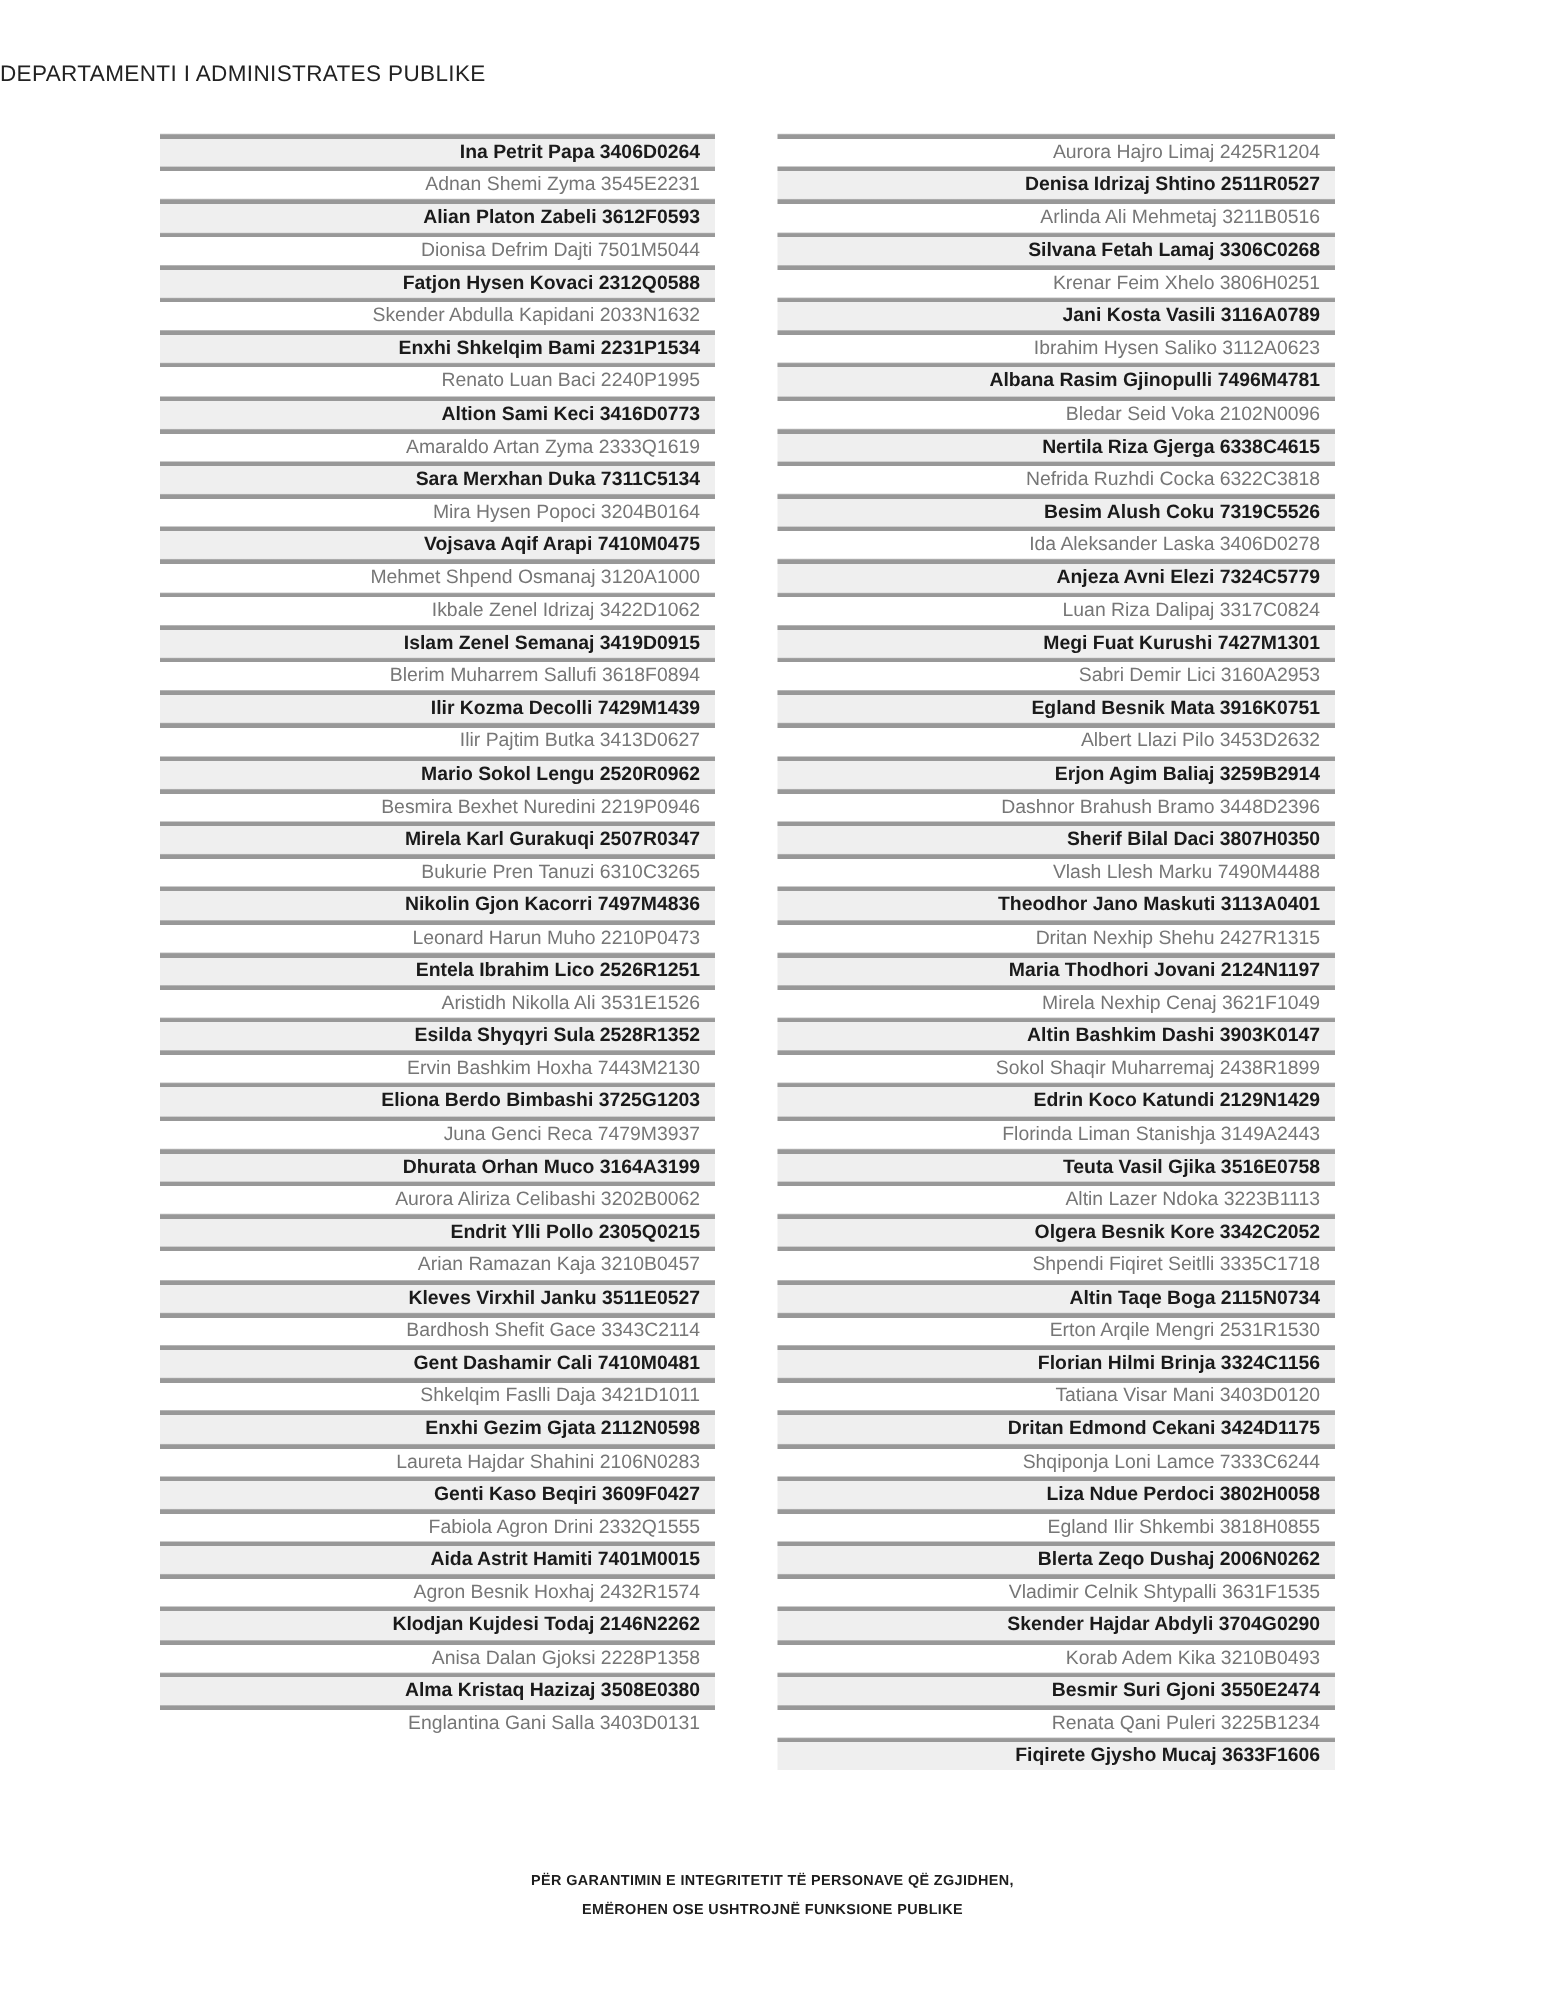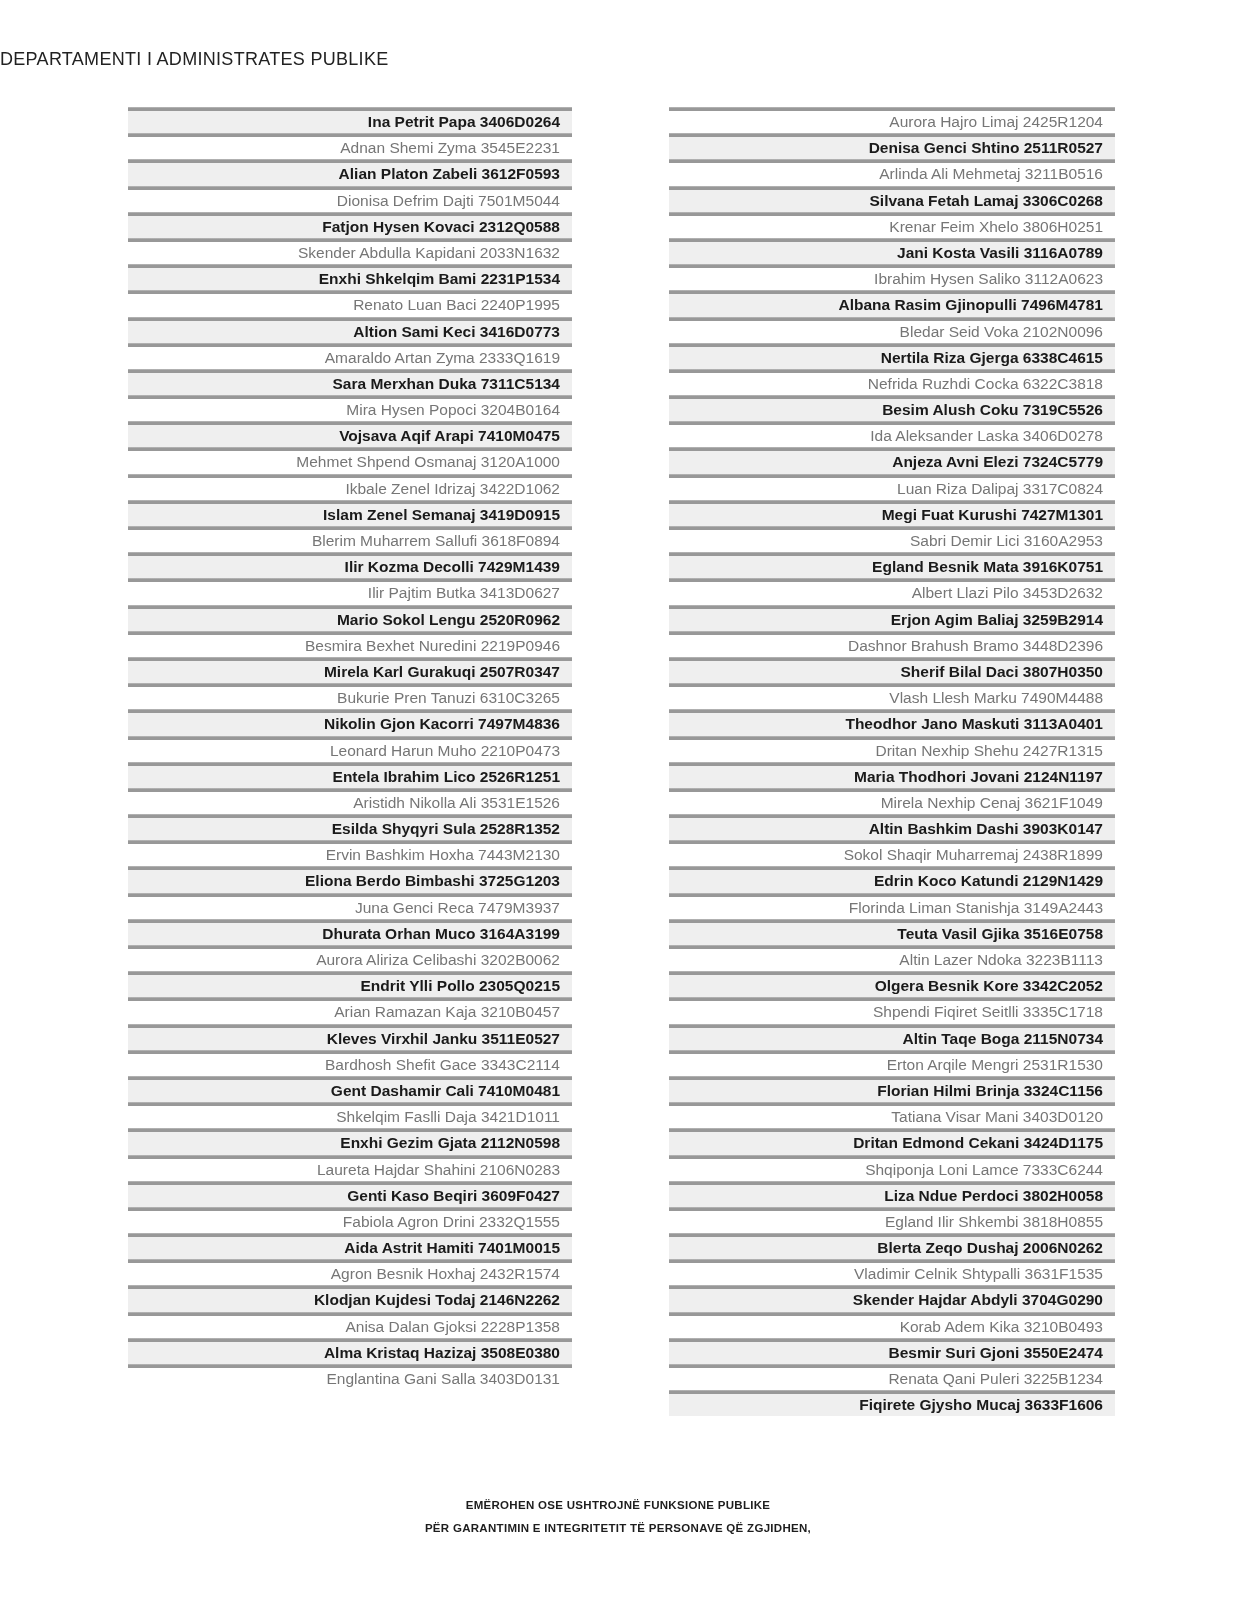--- a/index.html
+++ b/index.html
@@ -29,21 +29,21 @@
     font-size:18px;
     letter-spacing:.3px;
     color:#222;
     font-weight:400;
   }
   .columns{
     position:absolute;
     top:107px;
     left:128px;
     display:flex;
-    gap:97px;
+    gap:50px;
   }
   .col{width:444px;}
   .col.right{width:446px;}
   .row{
     height:26.2px;
     box-sizing:border-box;
     padding:5px 12px 0 6px;
     text-align:right;
     font-size:15.5px;
     line-height:20px;
@@ -129,21 +129,21 @@
         <div class="row muted">Fabiola Agron Drini 2332Q1555</div>
         <div class="row emph">Aida Astrit Hamiti 7401M0015</div>
         <div class="row muted">Agron Besnik Hoxhaj 2432R1574</div>
         <div class="row emph">Klodjan Kujdesi Todaj 2146N2262</div>
         <div class="row muted">Anisa Dalan Gjoksi 2228P1358</div>
         <div class="row emph">Alma Kristaq Hazizaj 3508E0380</div>
         <div class="row muted">Englantina Gani Salla 3403D0131</div>
       </div>
     <div class="col right">
         <div class="row muted">Aurora Hajro Limaj 2425R1204</div>
-        <div class="row emph">Denisa Genci Shtino 2511R0527</div>
+        <div class="row emph">Denisa Idrizaj Shtino 2511R0527</div>
         <div class="row muted">Arlinda Ali Mehmetaj 3211B0516</div>
         <div class="row emph">Silvana Fetah Lamaj 3306C0268</div>
         <div class="row muted">Krenar Feim Xhelo 3806H0251</div>
         <div class="row emph">Jani Kosta Vasili 3116A0789</div>
         <div class="row muted">Ibrahim Hysen Saliko 3112A0623</div>
         <div class="row emph">Albana Rasim Gjinopulli 7496M4781</div>
         <div class="row muted">Bledar Seid Voka 2102N0096</div>
         <div class="row emph">Nertila Riza Gjerga 6338C4615</div>
         <div class="row muted">Nefrida Ruzhdi Cocka 6322C3818</div>
         <div class="row emph">Besim Alush Coku 7319C5526</div>
@@ -182,17 +182,17 @@
         <div class="row muted">Vladimir Celnik Shtypalli 3631F1535</div>
         <div class="row emph">Skender Hajdar Abdyli 3704G0290</div>
         <div class="row muted">Korab Adem Kika 3210B0493</div>
         <div class="row emph">Besmir Suri Gjoni 3550E2474</div>
         <div class="row muted">Renata Qani Puleri 3225B1234</div>
         <div class="row emph">Fiqirete Gjysho Mucaj 3633F1606</div>
       </div>
   </div>
 
   <div class="footer">
+    <div>PËR GARANTIMIN E INTEGRITETIT TË PERSONAVE QË ZGJIDHEN,</div>
     <div>EMËROHEN OSE USHTROJNË FUNKSIONE PUBLIKE</div>
-    <div>PËR GARANTIMIN E INTEGRITETIT TË PERSONAVE QË ZGJIDHEN,</div>
   </div>
 
 </div>
 
 </body></html>

